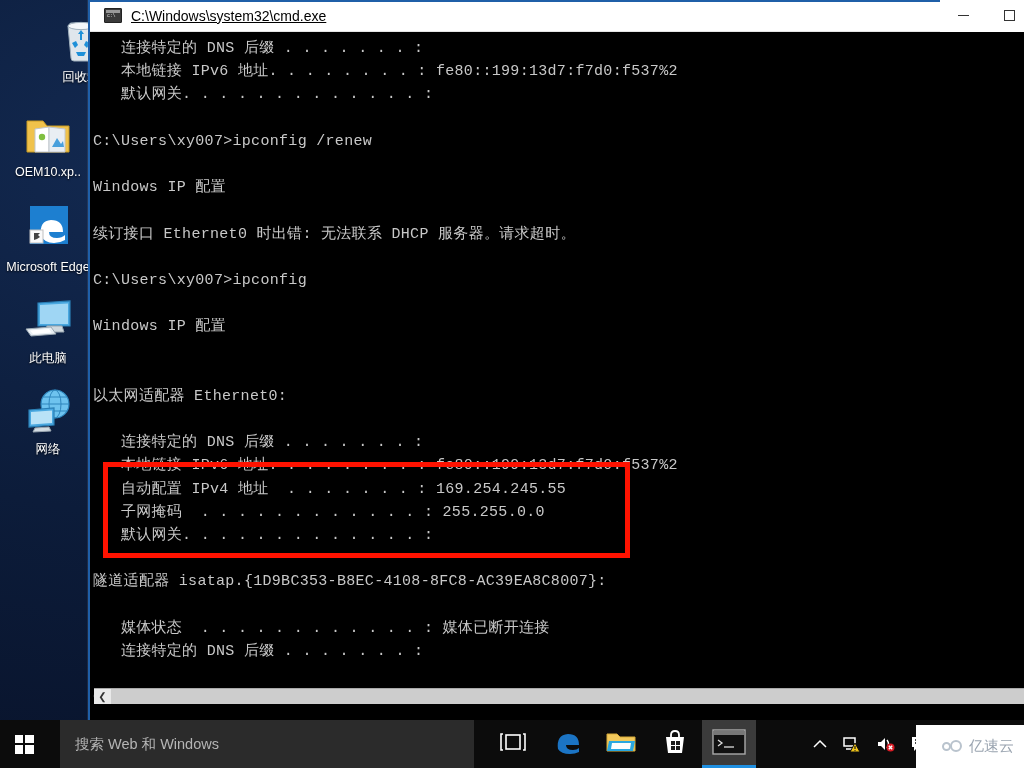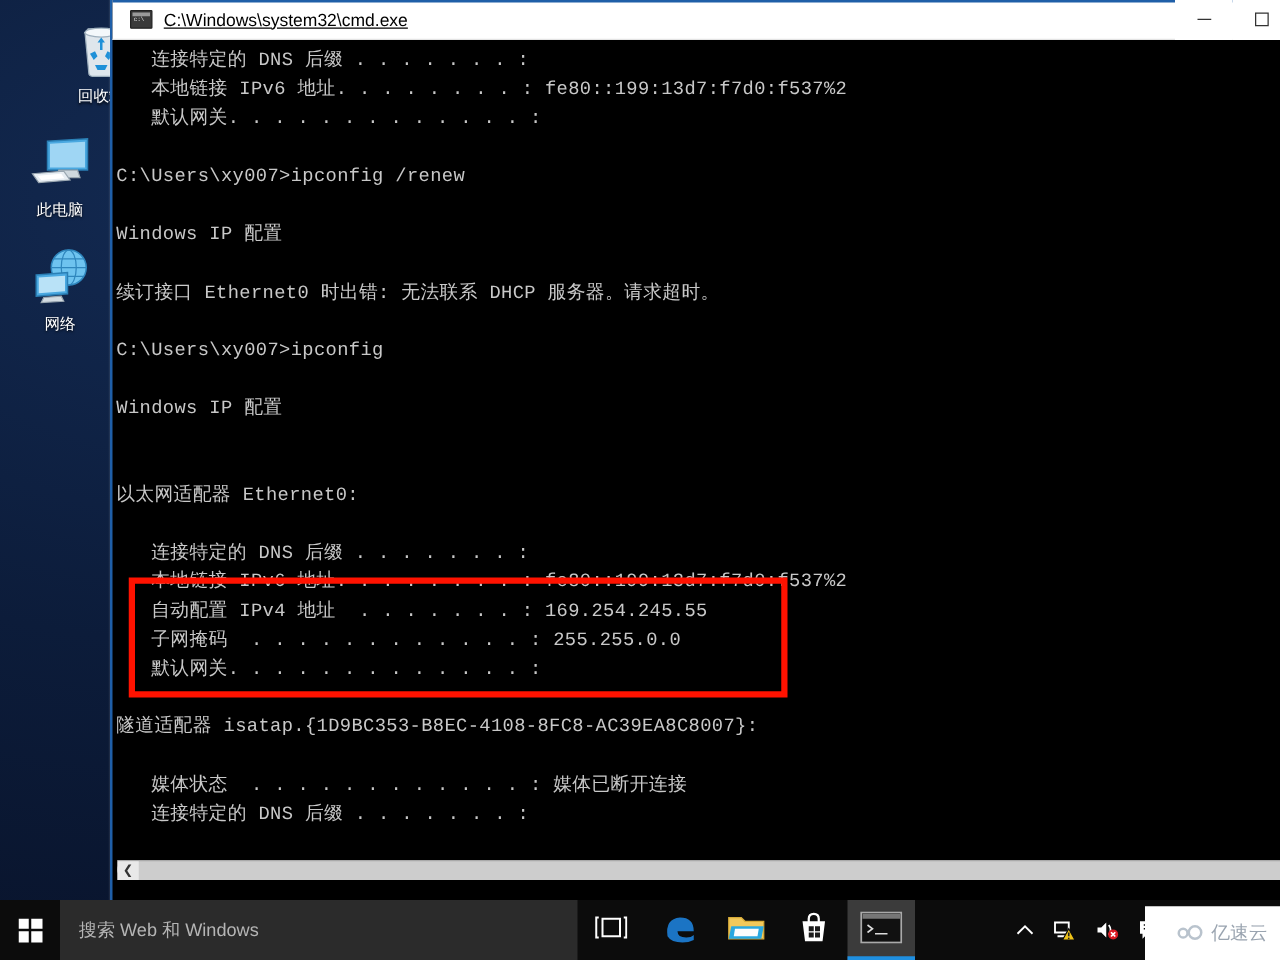--- a/index.html
+++ b/index.html
@@ -93,21 +93,21 @@
     align-items:center;
   }
   #hscroll .arrow{
     width:17px; height:16px; background:#e9e9e9; display:flex;
     align-items:center; justify-content:center;
     font-size:10px; color:#333; font-family:"DejaVu Sans", sans-serif;
   }
   
   #taskbar{
     position:absolute; left:0; bottom:0; width:1024px; height:48px;
-    background:#0c0c0c; display:flex; align-items:center;
+    background:#0c0c0c; display:flex; align-items:center;gap:12px;
   }
   #startbtn{
     width:48px; height:48px; display:flex; align-items:center;
     justify-content:center; flex:none; background:#0c0c0c;
   }
   .winlogo{ width:19px; height:19px; position:relative; }
   .winlogo i{ position:absolute; background:#fff; display:block; }
   .winlogo i:nth-child(1){ left:0; top:0; width:8.5px; height:8.5px; }
   .winlogo i:nth-child(2){ left:10.5px; top:0; width:8.5px; height:8.5px; }
   .winlogo i:nth-child(3){ left:0; top:10.5px; width:8.5px; height:8.5px; }
@@ -173,21 +173,44 @@
           <ellipse cx="27" cy="14" rx="13" ry="3.6" fill="#f4f8fb" stroke="#9fb0bd" stroke-width="1"></ellipse>
           <path d="M24 22 L27 18 L30 22 L28 22 L28 28 L26 28 L26 22 Z" fill="#1e90d8"></path>
           <path d="M21 36 L18 31 L22 29 L24 33 Z" fill="#1e90d8"></path>
           <path d="M33 36 L36 31 L32 29 L30 33 Z" fill="#1e90d8"></path>
           <path d="M22 40 L32 40 L30 44 L24 44 Z" fill="#1e90d8"></path>
         </svg>
       </span>
       <span class="cap">回收站</span>
     </div>
 
-
+    <div class="desk-icon" style="margin-top:22px;">
+      <span class="glyph">
+        <svg width="54" height="54" viewBox="0 0 54 54">
+          <path d="M6 14 L22 14 L26 19 L48 19 L48 45 L6 45 Z" fill="#f0c24b" stroke="#c79a24" stroke-width="1"></path>
+          <path d="M14 22 L28 20 L28 45 L14 45 Z" fill="#ffffff" stroke="#c0c6cc" stroke-width="1"></path>
+          <path d="M28 20 L44 22 L44 45 L28 45 Z" fill="#e9eef3" stroke="#c0c6cc" stroke-width="1"></path>
+          <circle cx="21" cy="30" r="3.2" fill="#7fbf3f"></circle>
+          <path d="M31 40 L36 31 L40 37 L42 34 L43 40 Z" fill="#49a0dc"></path>
+        </svg>
+      </span>
+      <span class="cap">OEM10.xp..</span>
+    </div>
+
+    <div class="desk-icon" style="margin-top:22px;">
+      <span class="glyph">
+        <svg width="54" height="54" viewBox="0 0 54 54">
+          <rect x="9" y="4" width="38" height="38" fill="#1d7fd0"></rect>
+          <path d="M20 33 Q18 19 30 18 Q42 18 42 30 L28 30 Q28 36 36 36 Q41 36 44 33 L44 38 Q39 41 33 41 Q23 41 20 33 Z" fill="#fff"></path>
+          <rect x="9" y="28" width="13" height="13" fill="#fafafa" stroke="#c0c0c0" stroke-width="1"></rect>
+          <path d="M13 38 L13 31 L19 31 L17 33 L19 35 L16 37 Z" fill="#444"></path>
+        </svg>
+      </span>
+      <span class="cap">Microsoft Edge</span>
+    </div>
 
     <div class="desk-icon" style="margin-top:18px;">
       <span class="glyph">
         <svg width="54" height="54" viewBox="0 0 54 54">
           <path d="M17 10 L49 8 L49 33 L17 33 Z" fill="#4aa8e0" stroke="#2a7fb5" stroke-width="1.2"></path>
           <path d="M19 12 L47 10.4 L47 31 L19 31 Z" fill="#9fd6f4"></path>
           <path d="M26 33 L41 33 L43 39 L24 39 Z" fill="#cfd8de" stroke="#9aa7b1" stroke-width="1"></path>
           <path d="M5 36 L30 34 L35 41 L10 43 Z" fill="#e8eef3" stroke="#9aa7b1" stroke-width="1"></path>
           <path d="M9 37.5 L28 36 L30.5 39.5 L12 41 Z" fill="#fff"></path>
         </svg>

